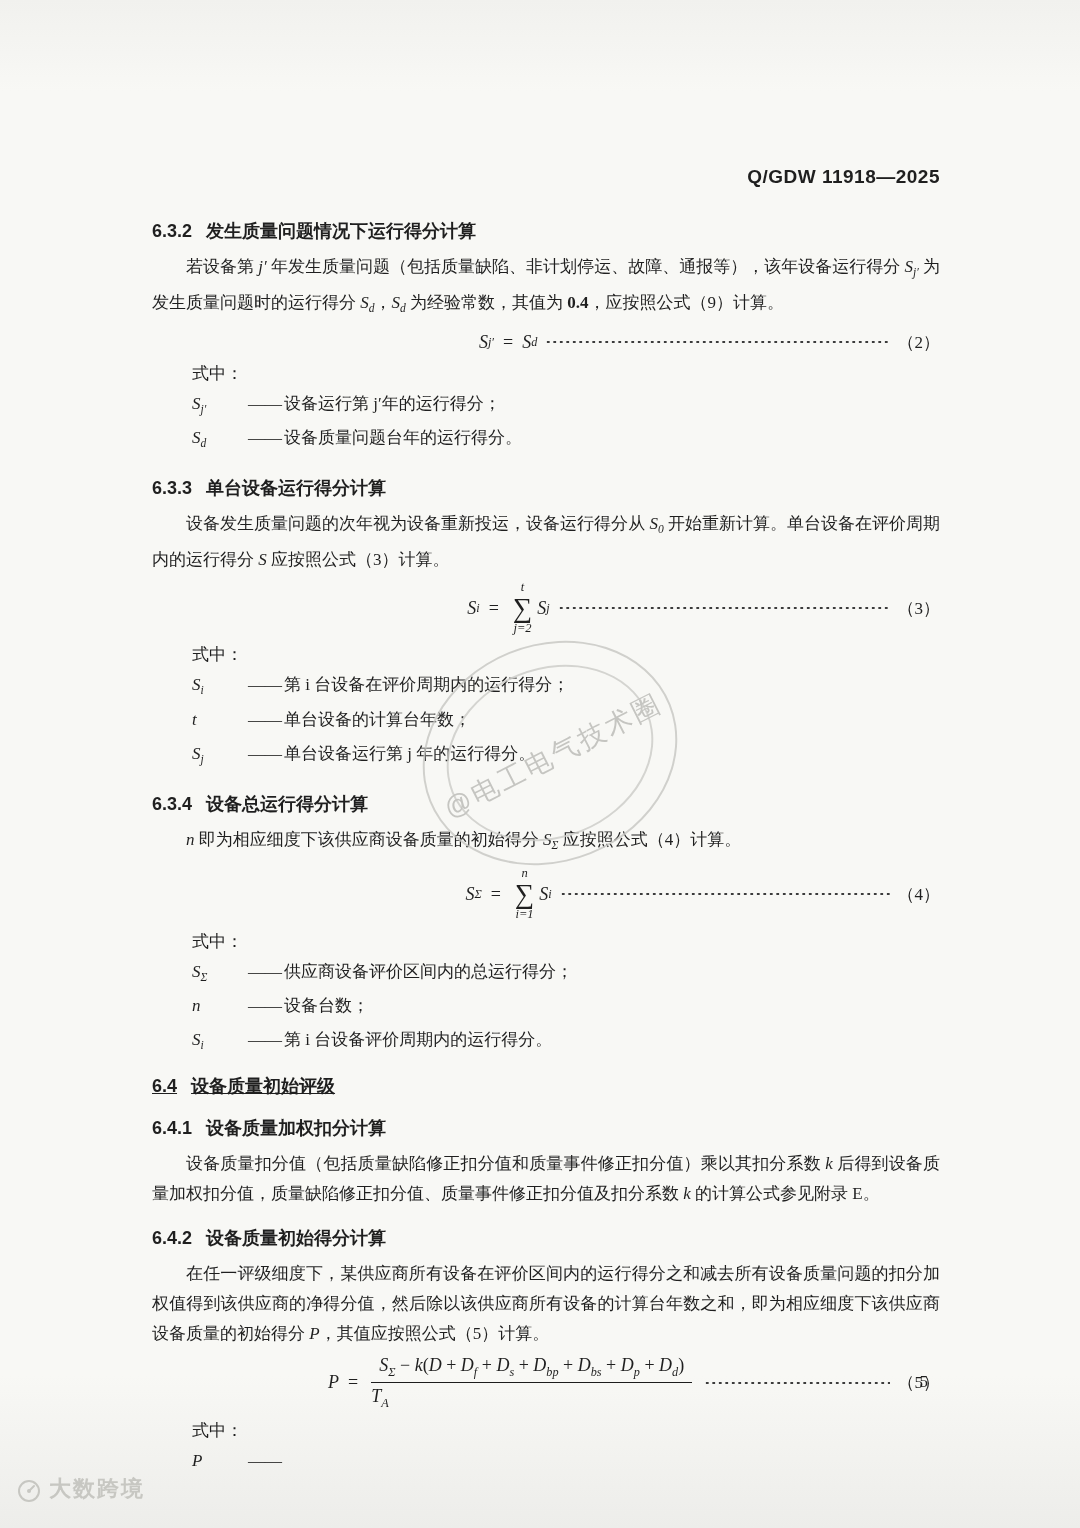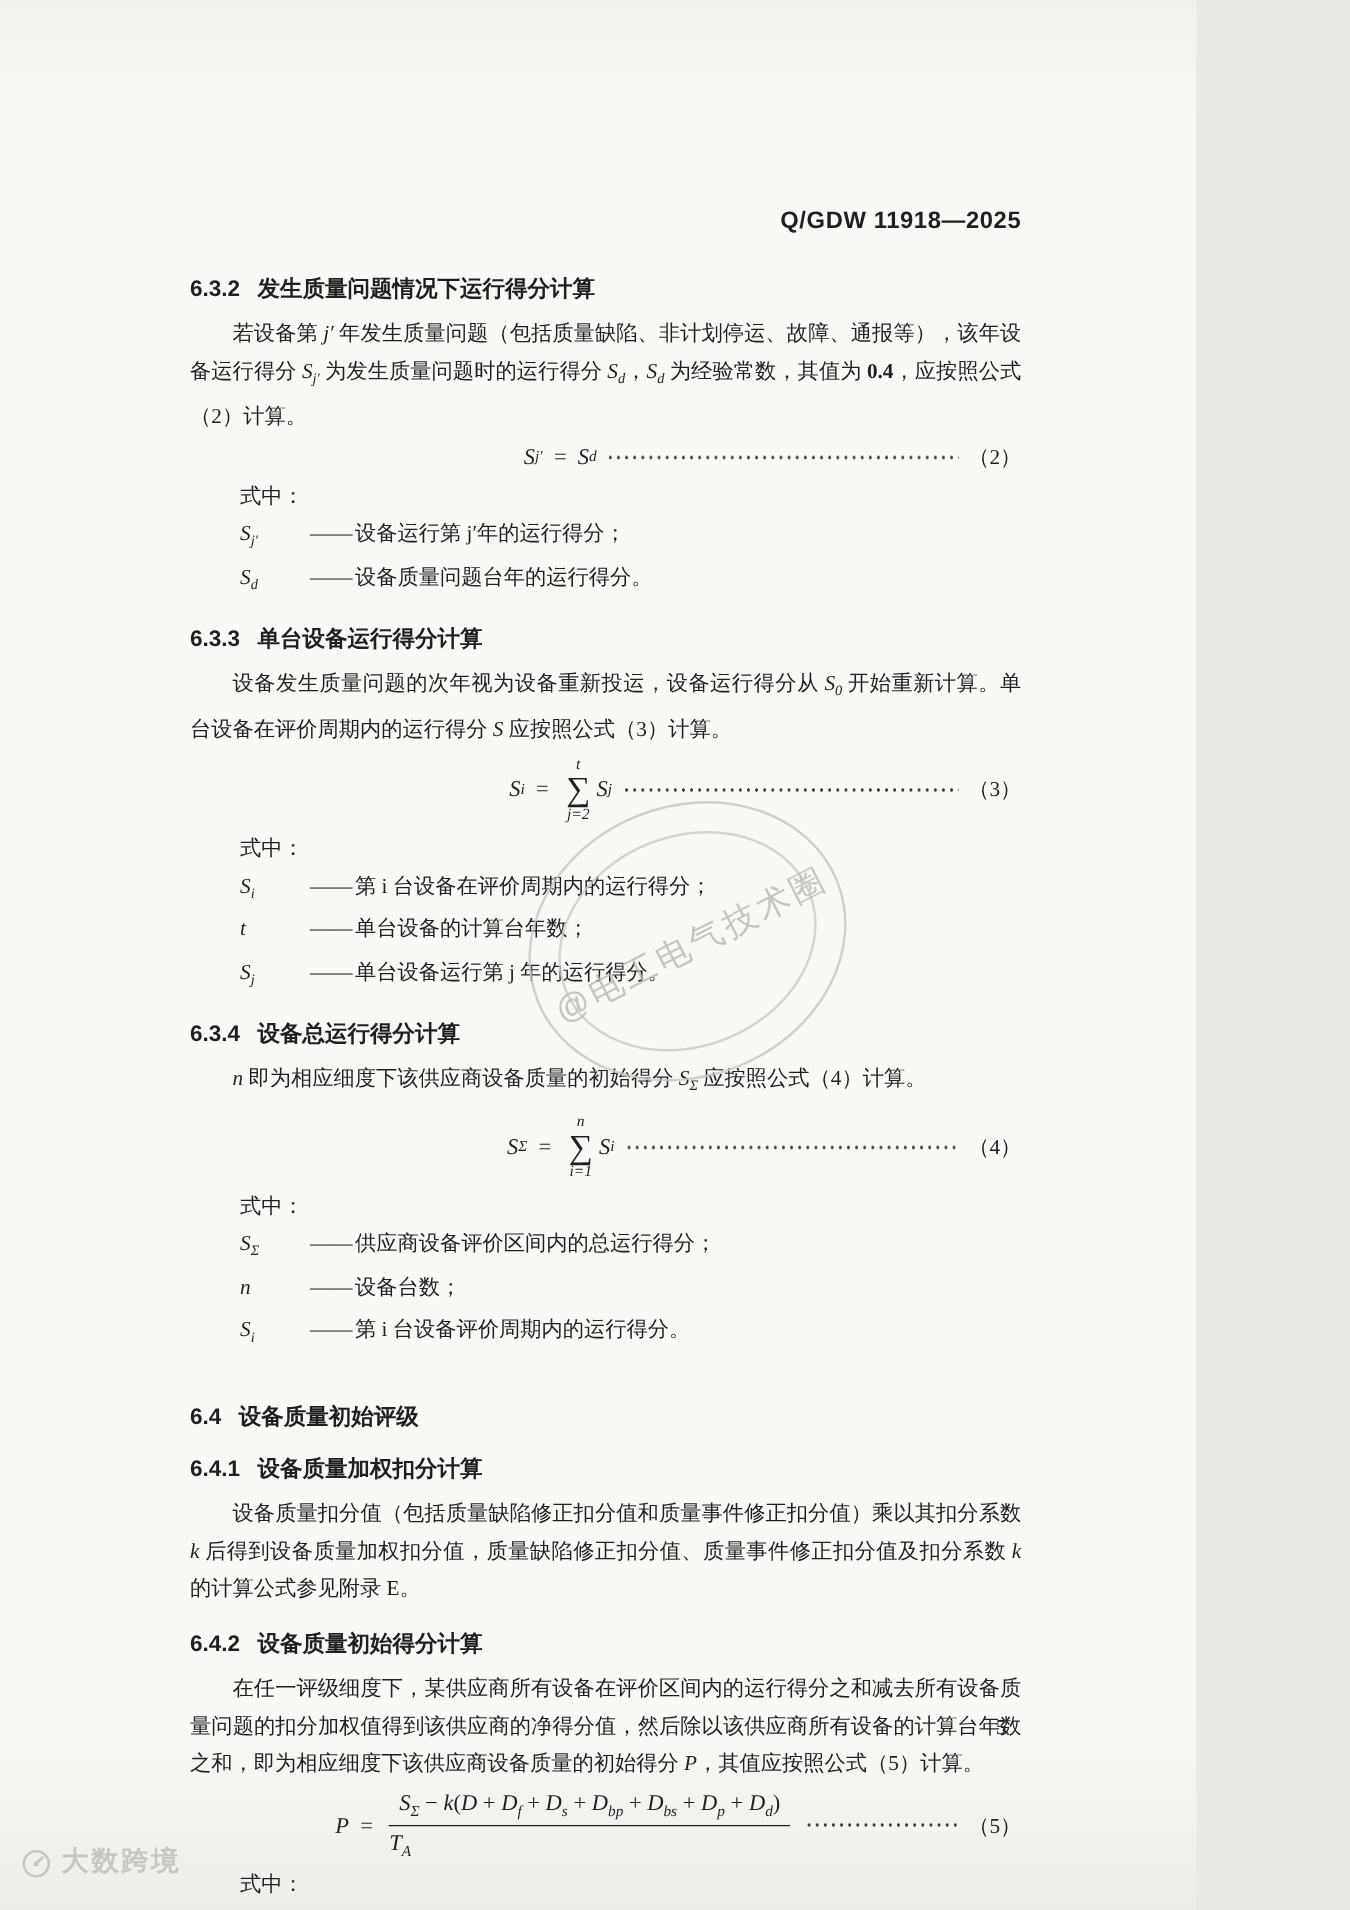--- a/index.html
+++ b/index.html
@@ -5,41 +5,41 @@
   * { box-sizing: border-box; }
   html,body { margin:0; padding:0; }
   body {
     width:1080px; height:1528px;
     font-family:"Liberation Serif","DejaVu Serif",serif;
     color:#1f1f1f;
     background:#e9e9e6;
   }
   .page {
     position:relative;
-    width:957px; height:1528px;
+    width:1080px; height:1528px;
     overflow:hidden;
     background:linear-gradient(180deg,#f1f1ee 0%, #f8f8f5 6%, #f8f8f5 90%, #ededea 100%);
     padding:166px 140px 0 152px;
   }
   .doc-num {
     text-align:right;
     font-family:"Liberation Sans","DejaVu Sans",sans-serif;
     font-weight:bold;
     font-size:19px;
     letter-spacing:0.5px;
     margin-bottom:30px;
   }
   .h3 {
     font-family:"Liberation Sans","DejaVu Sans",sans-serif;
     font-weight:bold;
     font-size:18px;
     margin:16px 0 8px 0;
     line-height:26px;
   }
-  .h3.major { margin-top:36px; }
+  .h3.major { margin-top:12px;text-decoration:underline; }
   .h-num { margin-right:14px; }
   .para {
     font-size:17px;
     line-height:30px;
     text-align:justify;
     text-indent:2em;
     margin:6px 0;
   }
   .para i, .para sub, .def-term i, .def-term sub,
   .f-body i, .f-body sub, .sum-top, .sum-bot {
@@ -163,21 +163,21 @@
 <body>
 
 <div class="page">
 
   <div class="doc-num">Q/GDW 11918—2025</div>
 
   <div class="h3">
     <span class="h-num">6.3.2</span><span>发生质量问题情况下运行得分计算</span>
   </div>
   <p class="para">
-    <span>若设备第 </span><i>j′</i><span> 年发生质量问题（包括质量缺陷、非计划停运、故障、通报等），该年设备运行得分 </span><i>S</i><sub>j′</sub><span> 为发生质量问题时的运行得分 </span><i>S</i><sub>d</sub><span>，</span><i>S</i><sub>d</sub><span> 为经验常数，其值为 </span><b class="konst">0.4</b><span>，应按照公式（2）计算。</span>
+    <span>若设备第 </span><i>j′</i><span> 年发生质量问题（包括质量缺陷、非计划停运、故障、通报等），该年设备运行得分 </span><i>S</i><sub>j′</sub><span> 为发生质量问题时的运行得分 </span><i>S</i><sub>d</sub><span>，</span><i>S</i><sub>d</sub><span> 为经验常数，其值为 </span><b class="konst">0.4</b><span>，应按照公式（9）计算。</span>
   </p>
   <div class="formula-line">
     <span class="f-spacer"></span>
     <span class="f-body">
         <i>S</i>
         <sub>j′</sub>
         <span class="f-eq">=</span>
         <i>S</i>
         <sub>d</sub>
       </span>

